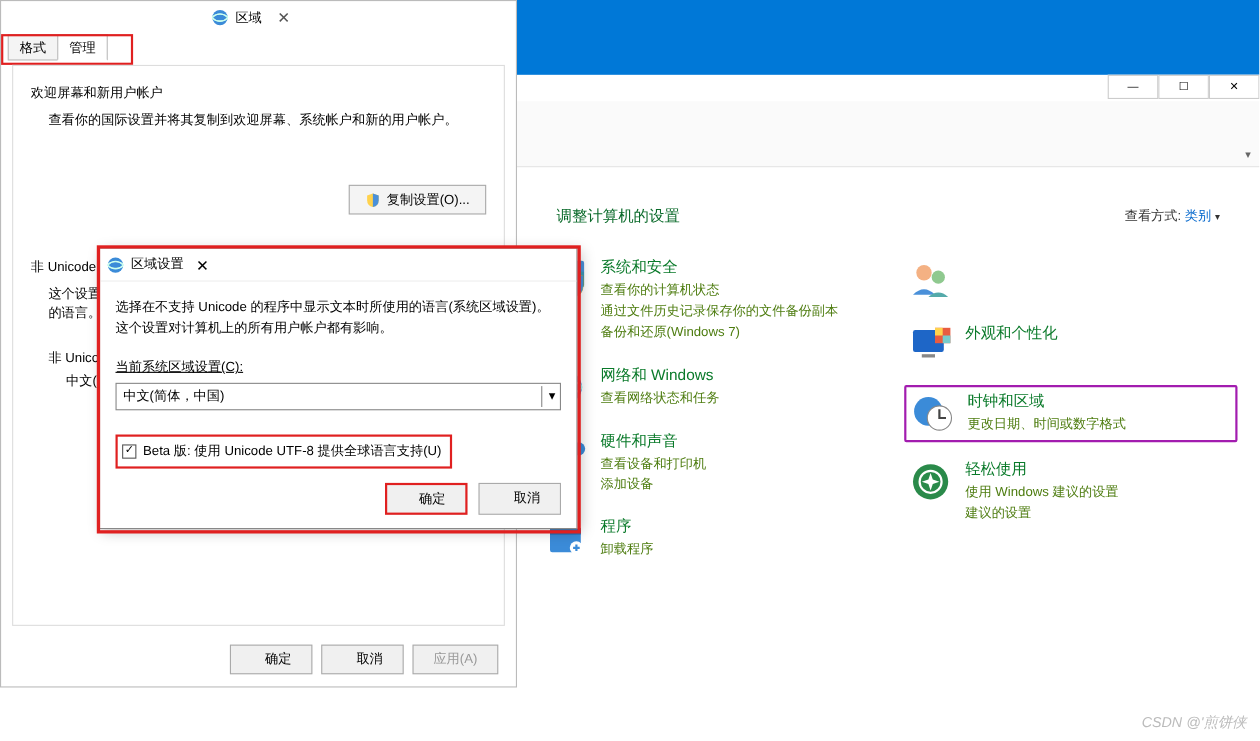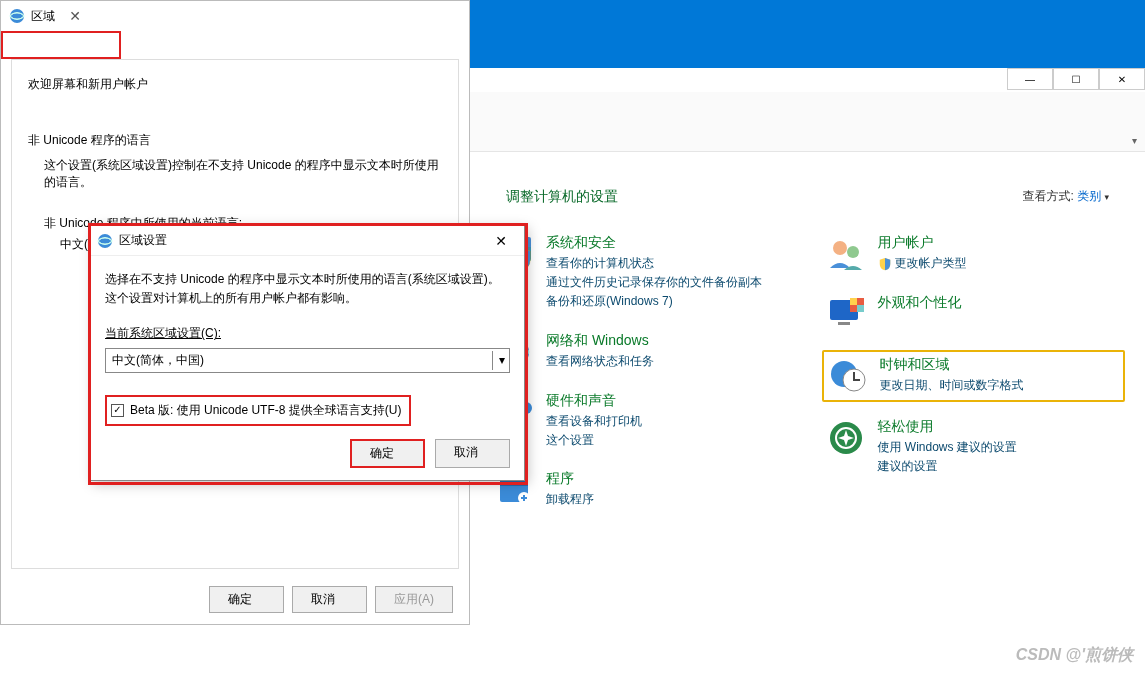--- a/index.html
+++ b/index.html
@@ -27,61 +27,61 @@
     }
     .cp-head { display:flex; justify-content:space-between; padding: 28px 36px 16px 36px; }
     .cp-head h2 { font-size: 14px; font-weight: 400; color: #0a6a2a; }
     .viewmode { font-size:12px; color:#333; }
     .viewmode a { color:#0066cc; text-decoration:none; }
     .cp-cols { display:flex; padding: 8px 20px; gap: 28px;}
     .cp-col { flex:1; }
     .cp-item { display:flex; gap:12px; margin-bottom: 12px; align-items:flex-start; padding:4px;}
     .cp-ico { width: 40px; height: 40px; flex-shrink:0; display:flex; align-items:center; justify-content:center;}
     .cp-txt h3 { font-size: 14px; font-weight: 400; color:#0a7a2a; margin-bottom:2px;}
-    .cp-txt a { display:block; color:#0c4a6e; font-size:12px; text-decoration:none; line-height:1.6;}
-    .red-box-cp { border: 2px solid #eab308; border-radius:2px;}
+    .cp-txt a { display:block; color:#4d7c0f; font-size:12px; text-decoration:none; line-height:1.6;}
+    .red-box-cp { border: 2px solid #a21caf; border-radius:2px;}
     
     .region-dialog {
       position: absolute; left: 0; top: 0; width: 470px; height: 625px;
       background:#fff; border:1px solid #bbb;
     }
-    .region-titlebar { height: 30px; display:flex; align-items:center; padding:0 8px; justify-content:flex-start; }
+    .region-titlebar { height: 30px; display:flex; align-items:center; padding:0 8px; justify-content:center; }
     .region-titlebar .t { display:flex; align-items:center; gap:6px;}
     .region-titlebar .x { font-size:14px; color:#555; width:40px; text-align:center; cursor:pointer;}
     .tabs { display:flex; padding: 0 6px; height: 24px; }
     .tab { padding: 3px 10px; border:1px solid #bbb; background:#f4f4f4; font-size:12px; margin-right:-1px; cursor:pointer;}
     .tab.active { background:#fff; border-bottom-color:#fff;}
     .red-tabs { position:absolute; left:0; top:30px; width:120px; height:28px; border:2px solid #e02020;}
     .region-content { position:absolute; left:10px; top:58px; right:10px; bottom:55px; border:1px solid #ddd; background:#fff; padding: 16px;}
     .group-title { font-size:12px; margin-bottom:8px;}
     .copy-btn { display:inline-flex; align-items:center; gap:6px; padding:4px 14px; border:1px solid #aaa; background:#f4f4f4; font-size:12px; margin-top:10px; float:right; cursor:pointer;}
     .shield { width:14px; height:14px; }
     .region-footer { position:absolute; left:0; bottom:0; right:0; height:50px; display:flex; justify-content:flex-end; align-items:center; gap:8px; padding:0 16px;}
-    .btn { padding: 4px 18px; border:1px solid #aaa; background:#f0f0f0; font-size:12px; cursor:pointer; min-width:75px; text-align:left;}
+    .btn { padding: 4px 18px; border:1px solid #aaa; background:#f0f0f0; font-size:12px; cursor:pointer; min-width:75px; text-align:right;}
     .btn.disabled { color:#999; }
     
     .locale-dialog {
       position:absolute; left: 90px; top: 225px; width: 435px; height: 256px;
       background:#fff; border:1px solid #888;
       box-shadow: 3px 3px 12px rgba(0,0,0,.25);
     }
     .red-locale { position:absolute; left:88px; top:223px; width:440px; height:262px; border:3px solid #e02020; pointer-events:none;}
-    .locale-title { height:30px; display:flex; align-items:center; justify-content:space-between; padding:0 6px; border-bottom:1px solid #eee;}
+    .locale-title { height:30px; display:flex; align-items:center; padding:0 6px; border-bottom:1px solid #eee;}
     .locale-title .t { display:flex; align-items:center; gap:6px; }
     .locale-title .x { font-size:14px; width:34px; text-align:center; cursor:pointer;}
     .locale-body { padding: 14px 14px 0 14px; font-size:12px; line-height:1.6;}
     .select { width:100%; border:1px solid #888; padding:2px 20px 2px 6px; background:#fff; position:relative; font-size:12px; margin-top:4px; cursor:pointer;}
     .select::after { content:"\25be"; position:absolute; right:4px; top:2px; border-left:1px solid #888; padding-left:6px;}
     .chk-row { margin-top:22px; display:flex; align-items:center; gap:6px;}
     .chk { width:13px; height:13px; border:1px solid #555; display:inline-flex; align-items:center; justify-content:center; font-size:10px;}
     .red-chk { border:2px solid #e02020; padding:4px 8px 4px 4px; display:inline-flex; align-items:center; gap:6px;}
     .locale-footer { position:absolute; bottom:12px; right:14px; display:flex; gap:10px; }
     .red-ok { border:2px solid #e02020; }
     
-    .wm { position:absolute; right:12px; bottom:8px; font-size:16px; color:#bbb; font-style:italic;font-weight:bold;}
+    .wm { position:absolute; right:12px; bottom:8px; font-size:13px; color:#bbb; font-style:italic;}
     svg { display:block; }
   </style>
 </head>
 <body>
 
 <div class="desktop-blue"></div>
 
 <div class="winctrls">
   <div class="winctrl">—</div>
   <div class="winctrl">☐</div>
@@ -136,21 +136,21 @@
         <div class="cp-ico">
           <svg width="40" height="40" viewBox="0 0 40 40">
               <rect x="4" y="6" width="24" height="20" rx="2" fill="#ddd" stroke="#999"></rect>
               <rect x="4" y="28" width="24" height="6" fill="#bbb"></rect>
               <circle cx="32" cy="16" r="6" fill="#3b8bd8"></circle>
             </svg>
         </div>
         <div class="cp-txt">
           <h3>硬件和声音</h3>
           <a>查看设备和打印机</a>
-          <a>这个设置</a>
+          <a>添加设备</a>
         </div>
       </div>
       <div class="cp-item">
         <div class="cp-ico">
           <svg width="40" height="40" viewBox="0 0 40 40">
               <rect x="6" y="10" width="28" height="22" rx="2" fill="#3b8bd8"></rect>
               <rect x="6" y="10" width="28" height="6" fill="#2a6cb0"></rect>
               <circle cx="30" cy="28" r="6" fill="#fff"></circle>
               <path d="M27 28 h6 M30 25 v6" stroke="#3b8bd8" stroke-width="2"></path>
             </svg>
@@ -164,30 +164,20 @@
 
     <div class="cp-col">
       <div class="cp-item">
         <div class="cp-ico">
           <svg width="40" height="40" viewBox="0 0 40 40">
               <circle cx="14" cy="14" r="7" fill="#f4b183"></circle>
               <circle cx="27" cy="18" r="6" fill="#8fc98f"></circle>
               <path d="M4 34 Q14 24 24 34" fill="#4a90d9"></path>
               <path d="M18 36 Q27 28 36 36" fill="#5aa"></path>
             </svg>
-        </div>
-        <div class="cp-txt">
-          <h3>用户帐户</h3>
-          <span style="display:inline-flex;align-items:center;gap:3px;">
-            <svg class="shield" viewBox="0 0 16 16">
-                <path d="M8 1 L14 3 V8 Q14 14 8 15 Q2 14 2 8 V3 Z" fill="#ffd24d"></path>
-                <path d="M8 1 L14 3 V8 Q14 14 8 15 V1 Z" fill="#4a90d9"></path>
-              </svg>
-            <a>更改帐户类型</a>
-          </span>
         </div>
       </div>
       <div class="cp-item">
         <div class="cp-ico">
           <svg width="40" height="40" viewBox="0 0 40 40">
               <rect x="4" y="6" width="28" height="20" rx="2" fill="#1e66c7"></rect>
               <rect x="24" y="4" width="14" height="14" fill="#e85c41"></rect>
               <rect x="24" y="4" width="7" height="7" fill="#ffd24d"></rect>
               <rect x="31" y="11" width="7" height="7" fill="#7cc"></rect>
               <rect x="12" y="28" width="12" height="3" fill="#888"></rect>
@@ -233,24 +223,41 @@
     <div class="t">
       <svg width="16" height="16">
           <circle cx="8" cy="8" r="7" fill="#3b8bd8"></circle>
           <ellipse cx="8" cy="8" rx="7" ry="3" fill="none" stroke="#cfe"></ellipse>
           <path d="M1 8 Q8 1 15 8 M1 8 Q8 15 15 8" stroke="#cfe" fill="none"></path>
         </svg>
       <span>区域</span>
     </div>
     <div class="x">✕</div>
   </div>
+  <div class="tabs">
+    <div class="tab">格式</div>
+    <div class="tab active">管理</div>
+  </div>
   <div class="red-tabs"></div>
   <div class="region-content">
     <div style="margin-bottom:39px;">
       <div class="group-title">欢迎屏幕和新用户帐户</div>
+      <div style="padding-left:16px;">
+        <div>查看你的国际设置并将其复制到欢迎屏幕、系统帐户和新的用户帐户。</div>
+        <div style="text-align:right;margin-top:40px;">
+          <span class="copy-btn">
+            <svg class="shield" viewBox="0 0 16 16">
+                <path d="M8 1 L14 3 V8 Q14 14 8 15 Q2 14 2 8 V3 Z" fill="#ffd24d"></path>
+                <path d="M8 1 L14 3 V8 Q14 14 8 15 V1 Z" fill="#4a90d9"></path>
+              </svg>
+            <span>复制设置(O)...</span>
+          </span>
+        </div>
+        <div style="clear:both;"></div>
+      </div>
     </div>
     <div>
       <div class="group-title" style="margin-top:12px;">非 Unicode 程序的语言</div>
       <div style="padding-left:16px;">
         <div>这个设置(系统区域设置)控制在不支持 Unicode 的程序中显示文本时所使用的语言。</div>
         <div style="margin-top:24px;">非 Unicode 程序中所使用的当前语言:</div>
         <div style="padding-left:16px;margin-top:4px;">中文(简体，中国)</div>
       </div>
     </div>
   </div>

